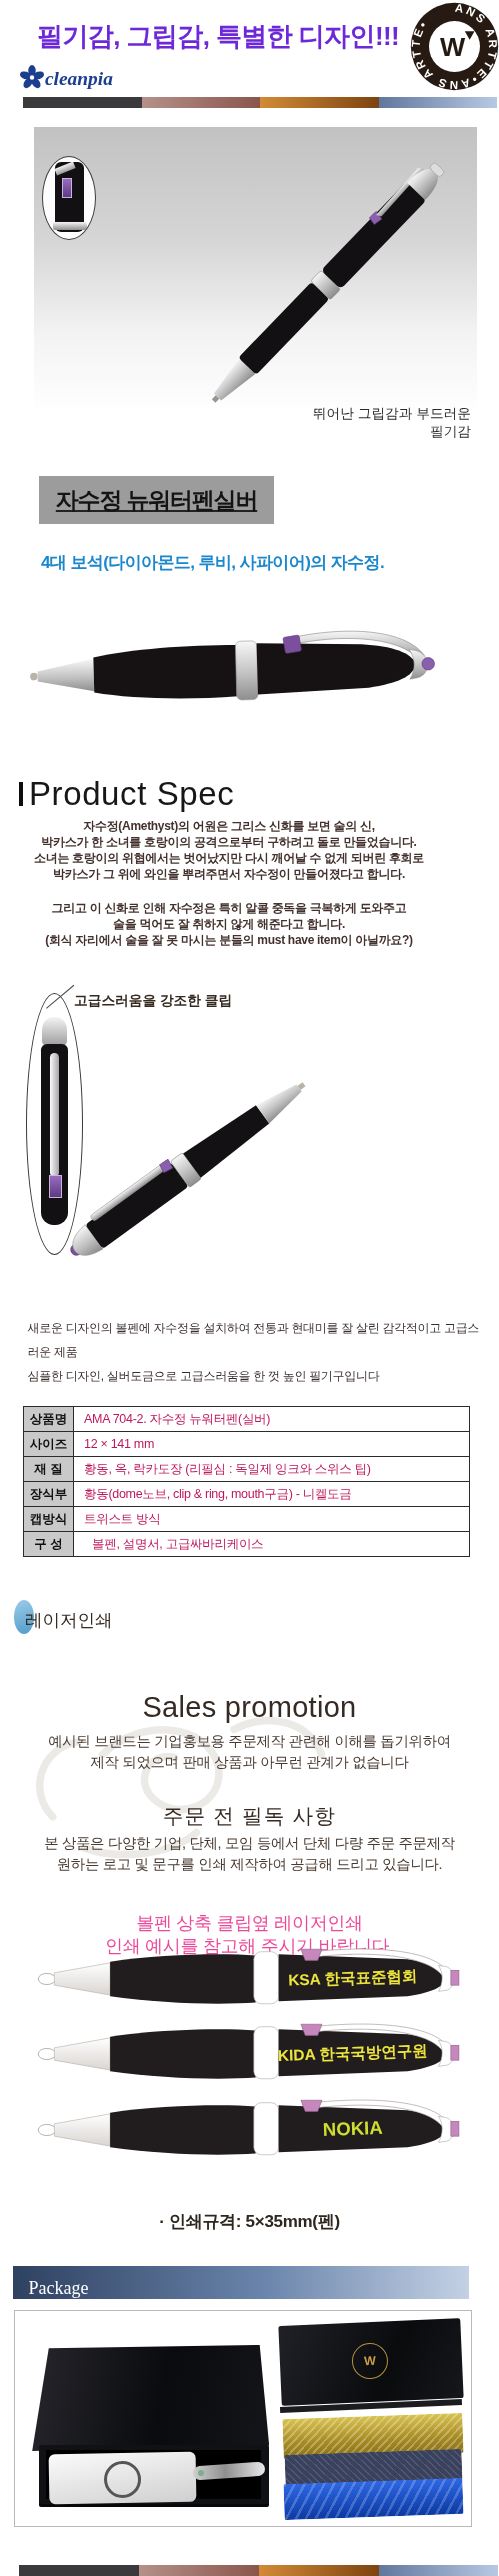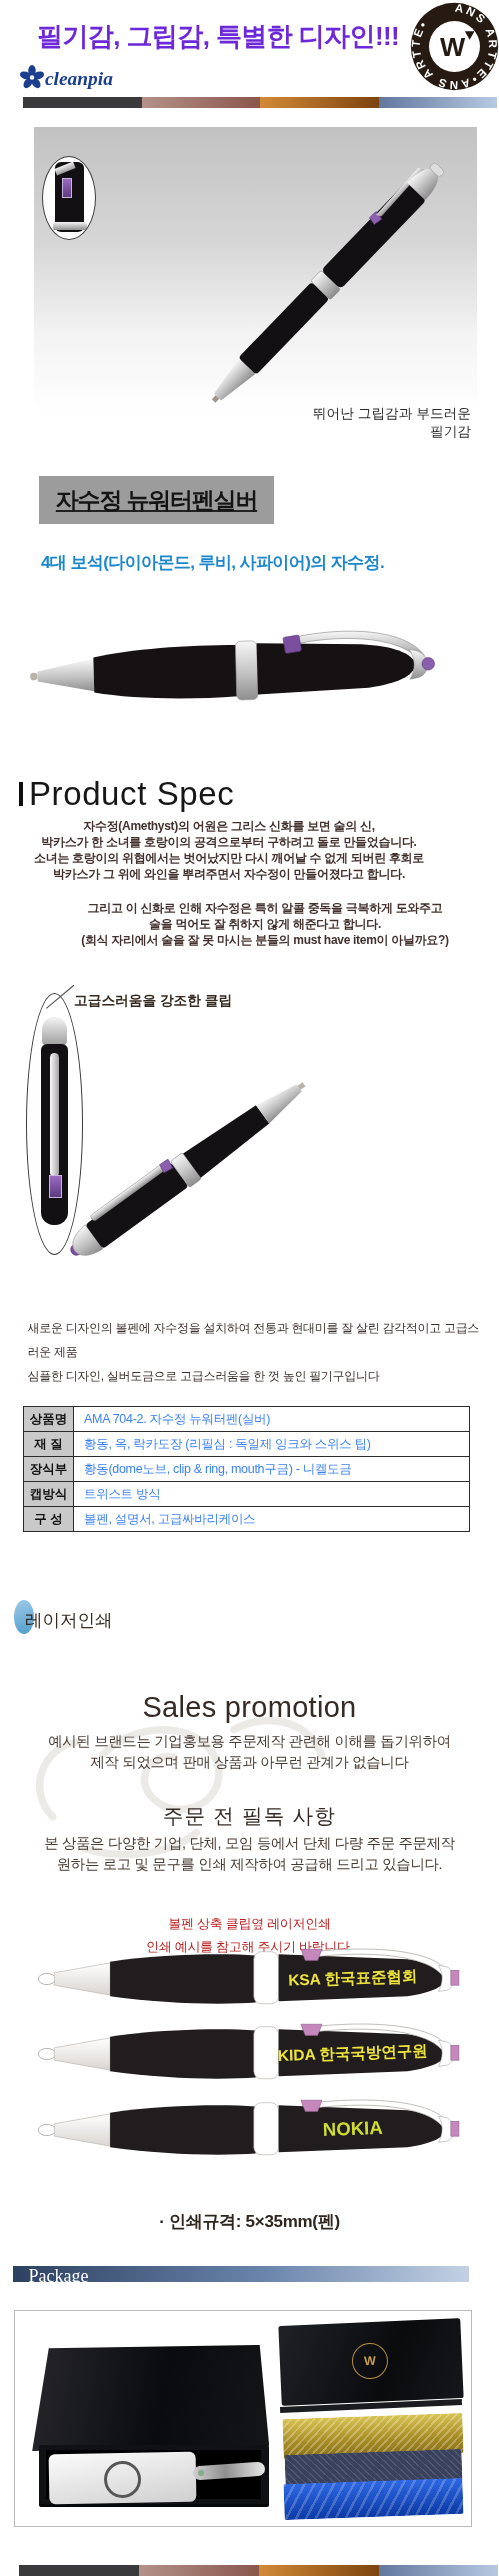--- a/index.html
+++ b/index.html
@@ -46,61 +46,61 @@
   .photo2{left:25px;top:621px;width:450px;height:109px;}
   .photo2 svg{transform:rotate(-1.5deg);}
 
   
   .ps-head{left:19px;top:775px;display:flex;align-items:center;gap:5.6px;}
   .ps-bar{width:4.4px;height:24px;background:#0d0d0d;}
   .ps-title{font-size:33px;color:#171717;letter-spacing:0.6px;}
   .story{left:0;top:0;width:458px;text-align:center;font-size:12px;font-weight:700;
          color:#43312d;line-height:16px;letter-spacing:-0.3px;}
   .story1{top:818px;}
-  .story2{top:900px;margin-left:36px;}
+  .story2{top:900px;}
 
   
   .clip-oval{left:26px;top:993px;width:55px;height:260px;border:1.2px solid #3a3a3a;border-radius:50%;}
   .cv-dome{position:absolute;left:15px;top:22.5px;width:25px;height:29px;background:linear-gradient(180deg,#f4f4f4,#9c9c9c);border-radius:45% 45% 5px 5px;}
   .cv-body{position:absolute;left:13.7px;top:50px;width:27.5px;height:181px;background:#131013;border-radius:6.2px 6.2px 12.5px 12.5px;}
   .cv-clip{position:absolute;left:22.5px;top:59px;width:9.4px;height:124px;background:linear-gradient(90deg,#fafafa,#a5a5a5);border-radius:4.4px;}
   .cv-gem{position:absolute;left:22px;top:181px;width:10.6px;height:21px;background:linear-gradient(180deg,#9a6cc0,#5d3a82);border:0.6px solid #cbb3df;}
   .clip-caption{left:74px;top:992px;font-size:13.7px;font-weight:700;color:#35291f;}
   .clip-leader{left:46px;top:1008px;width:36px;height:0;border-top:0.9px solid #4a4a4a;
                transform:rotate(-40deg);transform-origin:left top;}
   .big-pen{left:41px;top:1142px;width:312px;height:40px;transform:rotate(-36deg);}
 
   
   .desc{left:27.5px;top:1316px;width:456px;font-size:12px;color:#3a2e2c;line-height:24px;letter-spacing:-0.3px;}
   .spec-table{left:23px;top:1406px;width:445px;border:1.2px solid #2b2b2b;background:#fff;}
   .spec-row{display:flex;height:24px;border-bottom:1.2px solid #2b2b2b;}
-  .spec-row:last-child{border-bottom:none;}
+  .spec-row:last-child{border-bottom:none;gap:8px;}
   .spec-label{width:49px;background:#c9c9c9;border-right:1.2px solid #2b2b2b;display:flex;
               align-items:center;justify-content:center;font-size:12.5px;font-weight:700;color:#111;}
-  .spec-value{flex:1;display:flex;align-items:center;padding-left:10px;font-size:12.5px;font-weight:500;color:#3b82f6;letter-spacing:-0.3px;}
+  .spec-value{flex:1;display:flex;align-items:center;padding-left:10px;font-size:12.5px;font-weight:500;color:#be185d;letter-spacing:-0.3px;}
 
   
   .laser-ellipse{left:13.7px;top:1600px;width:20px;height:34px;border-radius:50%;
                  background:linear-gradient(160deg,#9ecbe8,#4f9ccb);}
   .laser-badge{left:25px;top:1608px;font-size:17.5px;color:#362a20;font-weight:500;}
   .watermark{left:9.4px;top:1673px;opacity:0.55;}
   .center-text{left:0;width:499px;text-align:center;margin-top:19px;}
   .sales-heading{top:1672px;font-size:29px;font-weight:300;color:#362a25;letter-spacing:0.3px;}
   .sales-note{top:1712px;font-size:14.4px;color:#483a30;line-height:21px;letter-spacing:-0.3px;}
   .notice-heading{top:1783px;font-size:20.6px;font-weight:400;color:#362a25;letter-spacing:1.2px;}
   .notice-note{top:1814px;font-size:14.4px;color:#483a30;line-height:20.6px;letter-spacing:-0.3px;}
-  .example-note{top:1893px;font-size:13px;color:#b91c1c;line-height:23px;letter-spacing:-0.3px;}
+  .example-note{top:1893px;font-size:18px;color:#ec4899;line-height:23px;letter-spacing:-0.3px;}
   .pen-illu{left:34px;width:431px;height:57px;}
   .pen1{top:1948px;} .pen2{top:2023px;} .pen3{top:2099px;}
   .print-spec{top:2191px;font-size:17px;font-weight:700;color:#2f261d;letter-spacing:-0.3px;}
 
   
-  .pkg-bar{left:12.5px;top:2266px;width:456px;height:16px;
+  .pkg-bar{left:12.5px;top:2266px;width:456px;height:33px;
            background:linear-gradient(90deg,#2e4161,#6a84ab 55%,#c3d1e4);
-           display:flex;align-items:flex-start;}
+           display:flex;align-items:flex-end;}
   .pkg-bar span{font-family:"Liberation Serif","DejaVu Serif",serif;font-size:18px;color:#ffffff;
                 padding-left:16px;}
   .pkg-box{left:13.7px;top:2310px;width:456px;height:215px;border:0.6px solid #b9b9b9;background:#fff;}
   .ob-lid{position:absolute;left:17.5px;top:34px;width:237px;height:106px;
           clip-path:polygon(7% 3%,96% 0%,100% 95%,0% 100%);
           background:linear-gradient(100deg,#26262c,#0a0b0e 55%,#141519);}
   .ob-base{position:absolute;left:24px;top:134px;width:230px;height:59px;background:#101114;border-radius:1.9px;border-bottom:3.7px solid #07080a;}
   .ob-cavity{position:absolute;left:31px;top:139px;width:215px;height:49px;background:#000;}
   .ob-card{position:absolute;left:34px;top:142px;width:147px;height:50px;border-radius:6.2px;
            background:linear-gradient(170deg,#fbfbfb,#cfcfcf);transform:rotate(-1deg);}
@@ -277,20 +277,24 @@
     <div>새로운 디자인의 볼펜에 자수정을 설치하여 전통과 현대미를 잘 살린 감각적이고 고급스러운 제품</div>
     <div>심플한 디자인, 실버도금으로 고급스러움을 한 껏 높인 필기구입니다</div>
   </div>
 
   <div class="abs spec-table">
     <div class="spec-row">
       <div class="spec-label">상품명</div>
       <div class="spec-value">AMA 704-2. 자수정 뉴워터펜(실버)</div>
     </div>
     <div class="spec-row">
+      <div class="spec-label">사이즈</div>
+      <div class="spec-value">12 × 141 mm</div>
+    </div>
+    <div class="spec-row">
       <div class="spec-label">재 질</div>
       <div class="spec-value">황동, 옥, 락카도장 (리필심 : 독일제 잉크와 스위스 팁)</div>
     </div>
     <div class="spec-row">
       <div class="spec-label">장식부</div>
       <div class="spec-value">황동(dome노브, clip &amp; ring, mouth구금) - 니켈도금</div>
     </div>
     <div class="spec-row">
       <div class="spec-label">캡방식</div>
       <div class="spec-value">트위스트 방식</div>

